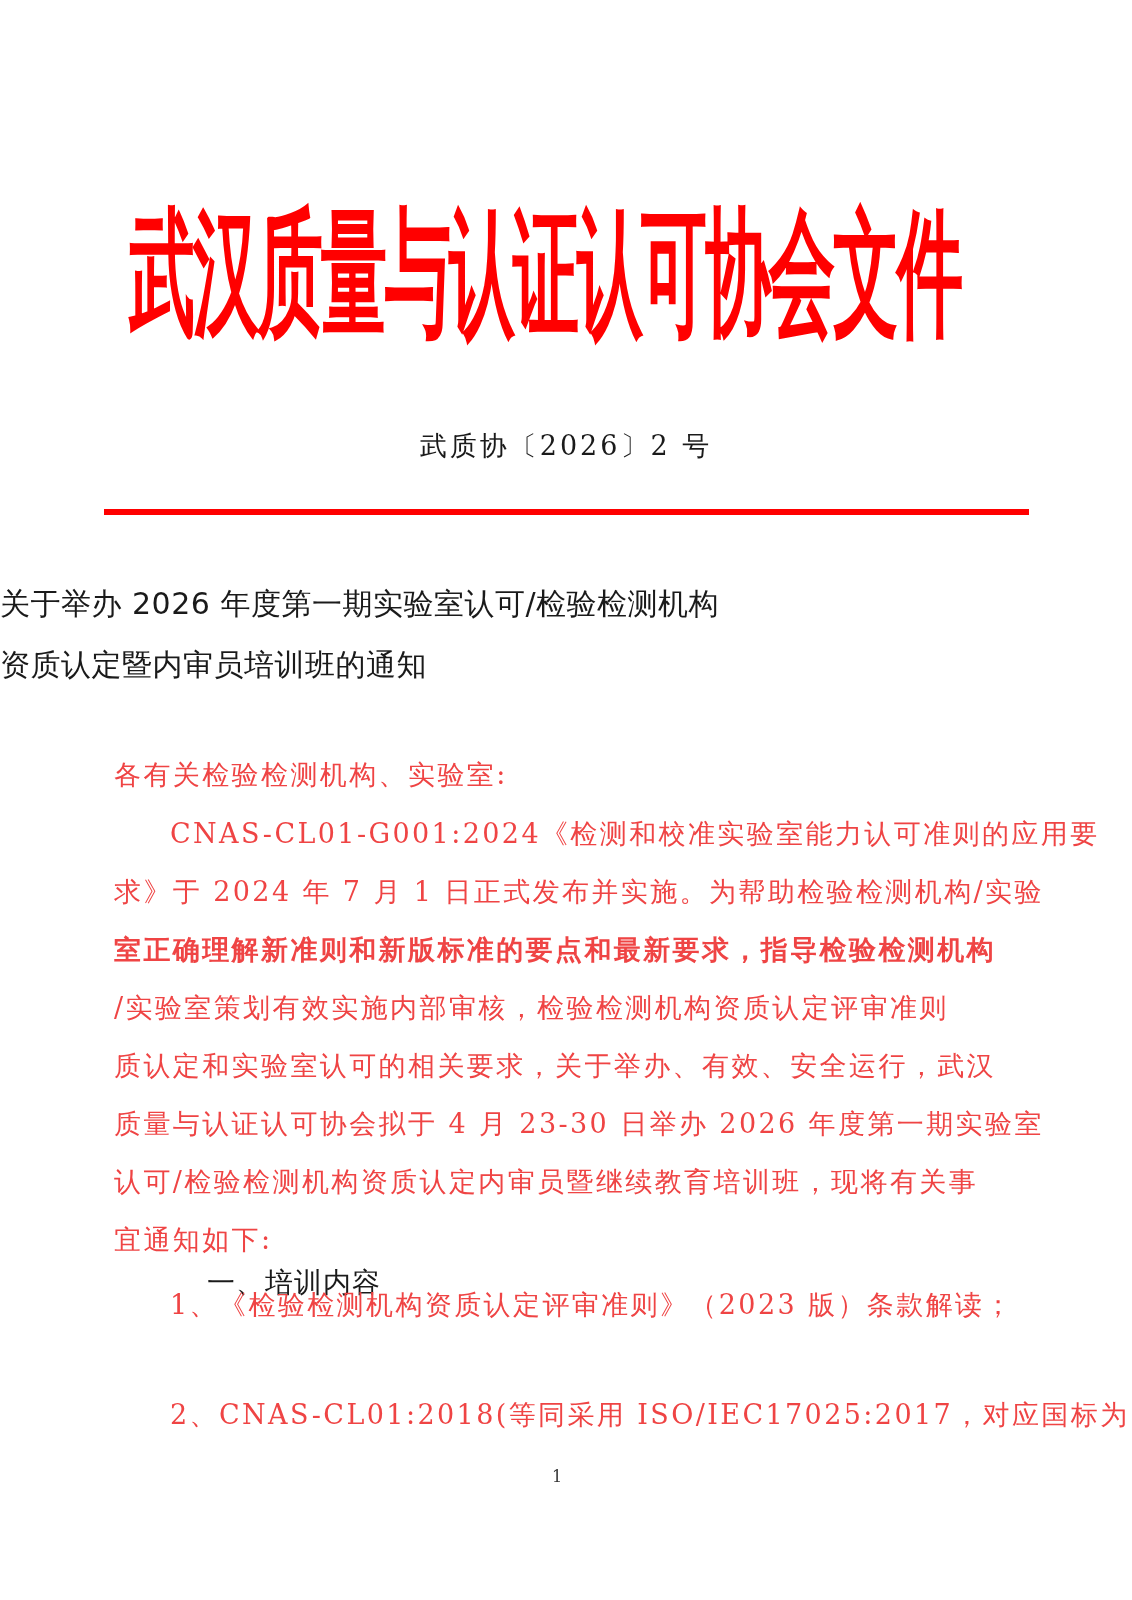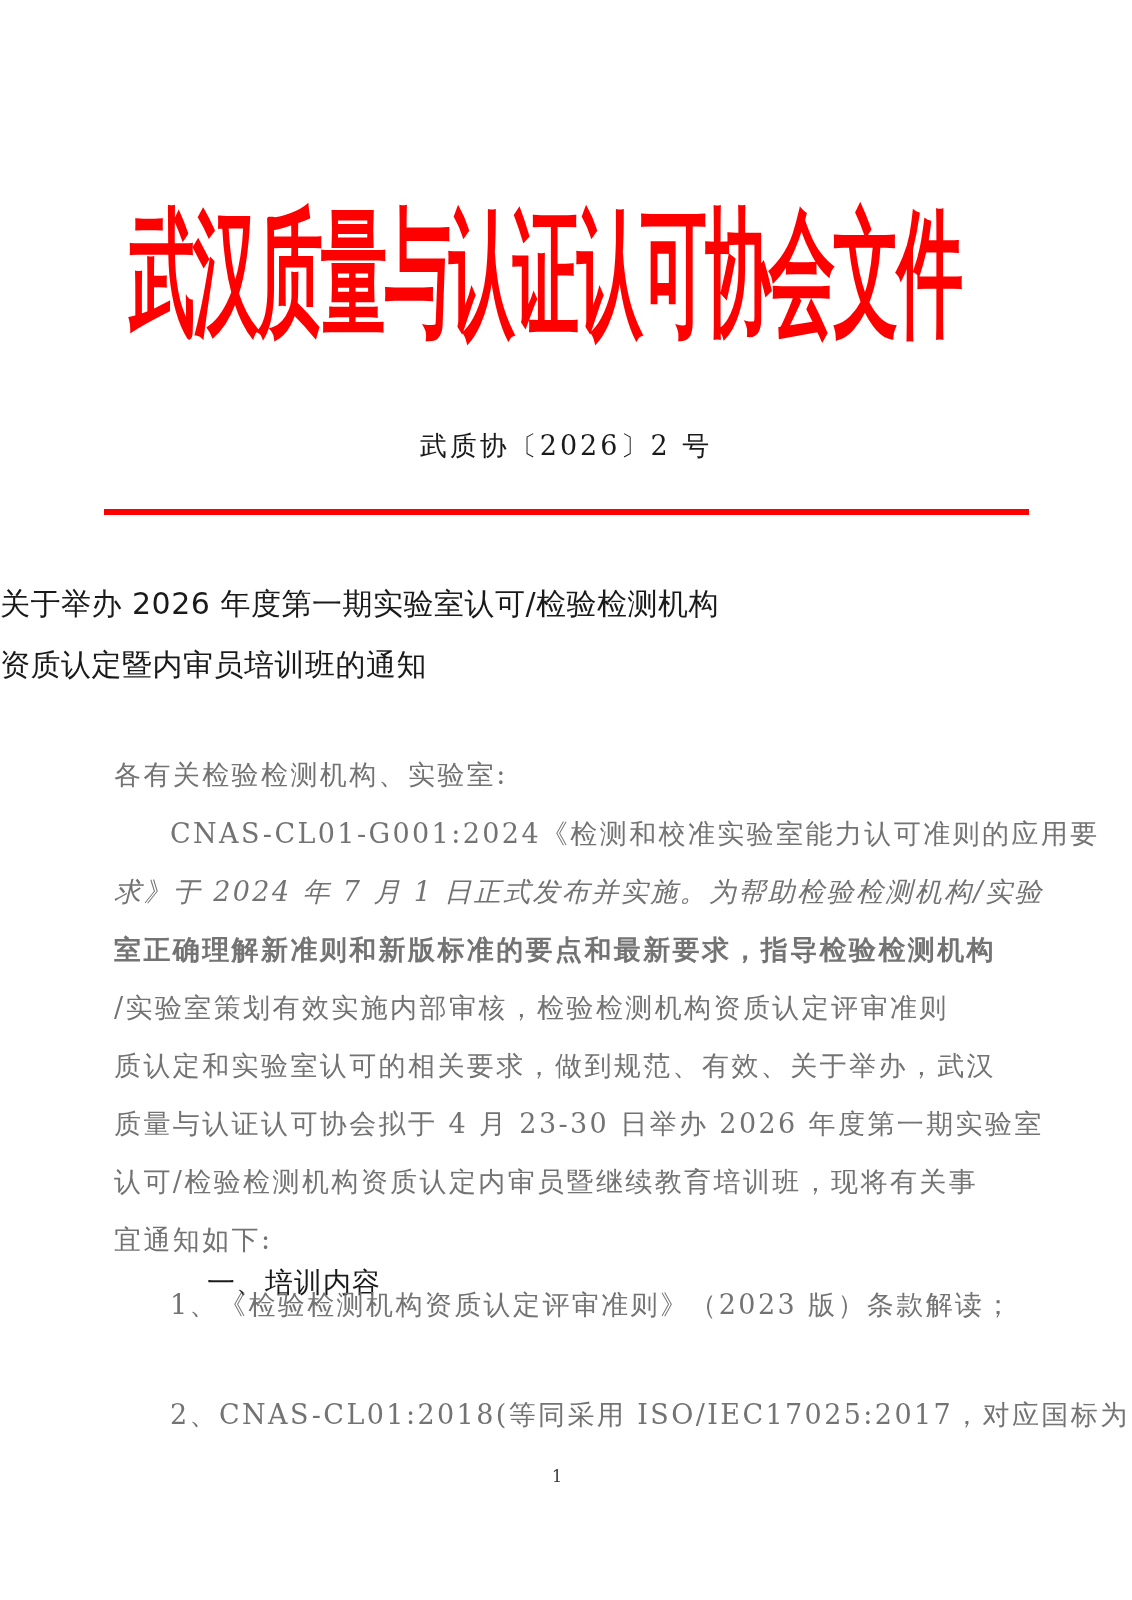--- a/index.html
+++ b/index.html
@@ -62,21 +62,21 @@
       letter-spacing: 0.5px;
     }
     .title.l1 { top: 584px; }
     .title.l2 { top: 645px; }
     .body-line {
       position: absolute;
       left: 114px;
       width: 900px;
       font-size: 27px;
       line-height: 34px;
-      color: #737373;
+      color: #ef4444;
       white-space: nowrap;
       letter-spacing: 2.4px;
     }
     .body-line.indent { left: 170px; }
     .section-heading {
       position: absolute;
       left: 170px;
       font-family: "DejaVu Sans", "Liberation Sans", sans-serif;
       font-size: 28px;
       color: #1a1a1a;
@@ -100,24 +100,24 @@
   <div class="doc-number">武质协〔2026〕2 号</div>
 
   <div class="red-rule"></div>
 
   <div class="title l1">关于举办 2026 年度第一期实验室认可/检验检测机构</div>
   <div class="title l2">资质认定暨内审员培训班的通知</div>
 
   <div class="body-line" style="top:758px;">各有关检验检测机构、实验室:</div>
 
   <div class="body-line indent" style="top:817px;">CNAS-CL01-G001:2024《检测和校准实验室能力认可准则的应用要</div>
-  <div class="body-line" style="top:875px;font-style:italic;">求》于 2024 年 7 月 1 日正式发布并实施。为帮助检验检测机构/实验</div>
+  <div class="body-line" style="top:875px;">求》于 2024 年 7 月 1 日正式发布并实施。为帮助检验检测机构/实验</div>
   <div class="body-line" style="top:933px;font-weight:bold;">室正确理解新准则和新版标准的要点和最新要求，指导检验检测机构</div>
   <div class="body-line" style="top:991px;">/实验室策划有效实施内部审核，检验检测机构资质认定评审准则</div>
-  <div class="body-line" style="top:1049px;">质认定和实验室认可的相关要求，做到规范、有效、关于举办，武汉</div>
+  <div class="body-line" style="top:1049px;">质认定和实验室认可的相关要求，关于举办、有效、安全运行，武汉</div>
   <div class="body-line" style="top:1107px;">质量与认证认可协会拟于 4 月 23-30 日举办 2026 年度第一期实验室</div>
   <div class="body-line" style="top:1165px;">认可/检验检测机构资质认定内审员暨继续教育培训班，现将有关事</div>
   <div class="body-line" style="top:1223px;">宜通知如下:</div>
 
   <div class="section-heading" style="top:1264px;margin-left:37px;">一、培训内容</div>
 
   <div class="body-line indent" style="top:1264px;margin-top:24px;">1、《检验检测机构资质认定评审准则》（2023 版）条款解读；</div>
   <div class="body-line indent" style="top:1398px;">2、CNAS-CL01:2018(等同采用 ISO/IEC17025:2017，对应国标为</div>
 
   <div class="page-number">1</div>

